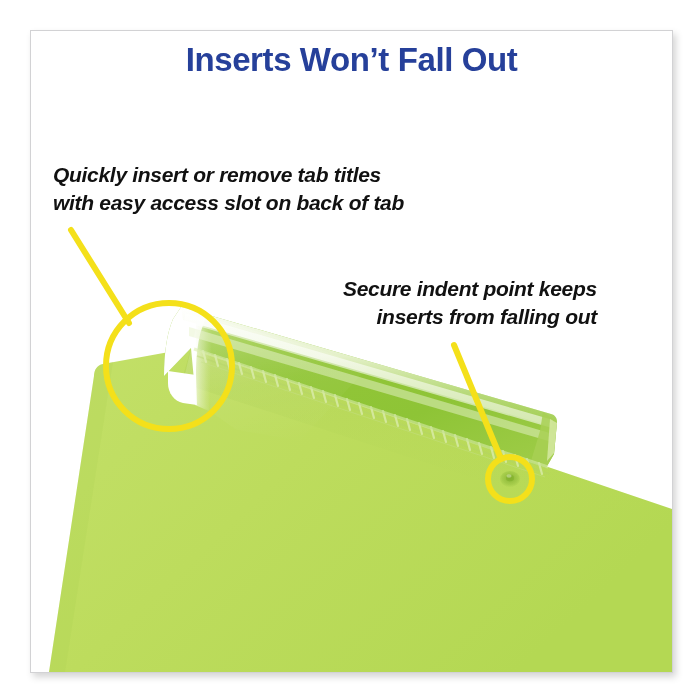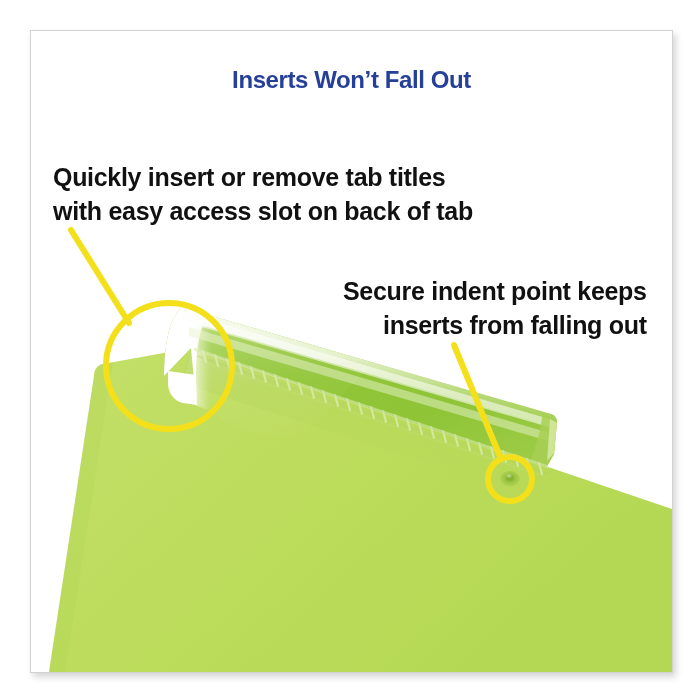--- a/index.html
+++ b/index.html
@@ -28,37 +28,38 @@
     border: 1px solid #d2d2d4;
     background: #ffffff;
     box-shadow: 3px 4px 7px rgba(0,0,0,0.17);
     overflow: hidden;
   }
 
   
   #headline {
     position: absolute;
     left: 0;
-    top: 36px;
+    top: 12px;
     width: 641px;
     text-align: center;
-    font-size: 24px;
+    font-size: 33px;
     font-weight: bold;
     letter-spacing: -0.4px;
     color: #26409a;
     line-height: 1.05;
     white-space: nowrap;
   }
 
   
   .annot {
     position: absolute;
+    font-style: italic;
     font-weight: bold;
     color: #111111;
-    font-size: 25px;
+    font-size: 21px;
     line-height: 1.34;
     letter-spacing: -0.3px;
     white-space: pre;
   }
   #annot-left {
     left: 22px;
     top: 130px;
     text-align: left;
   }
   #annot-right {

